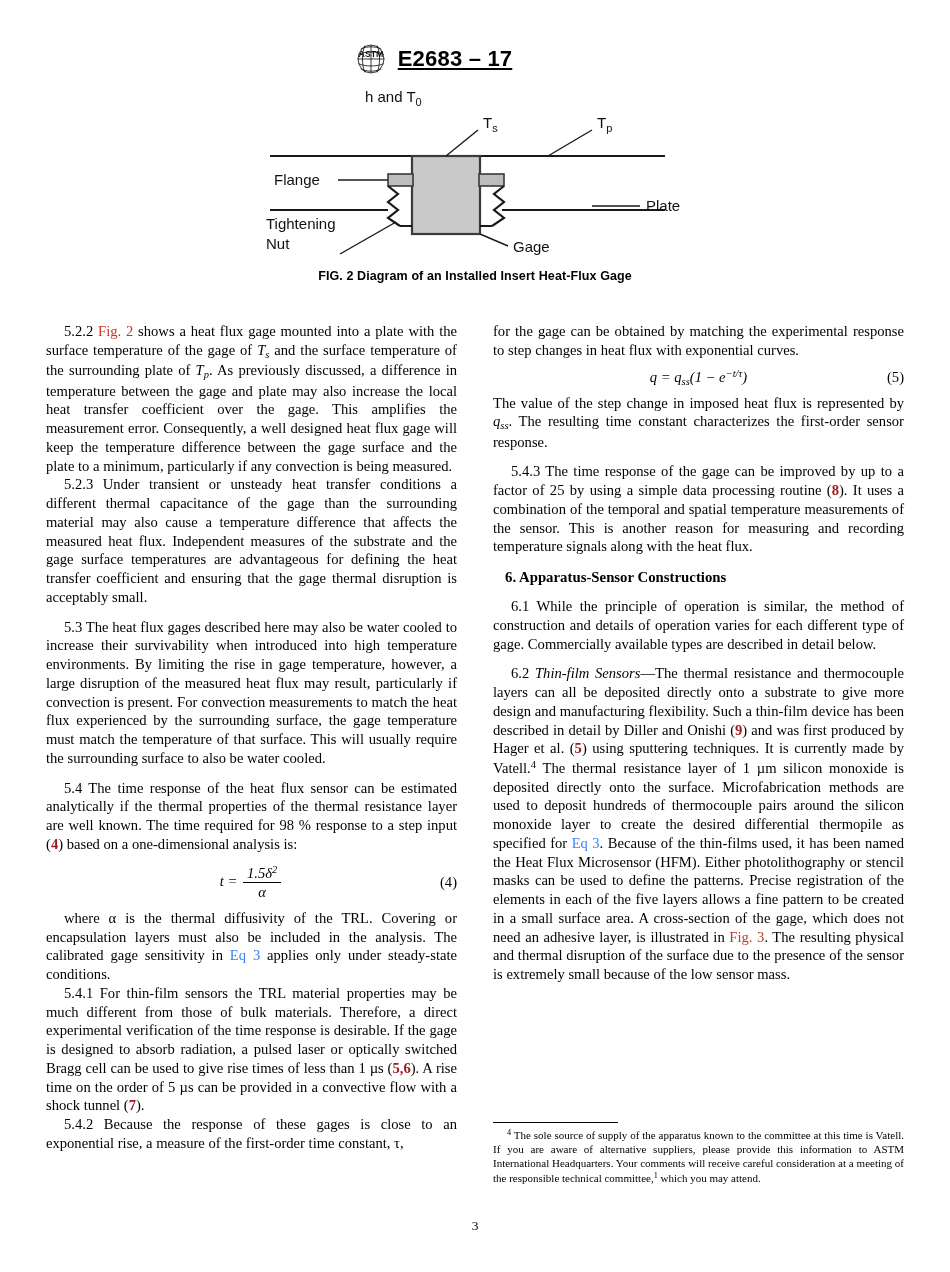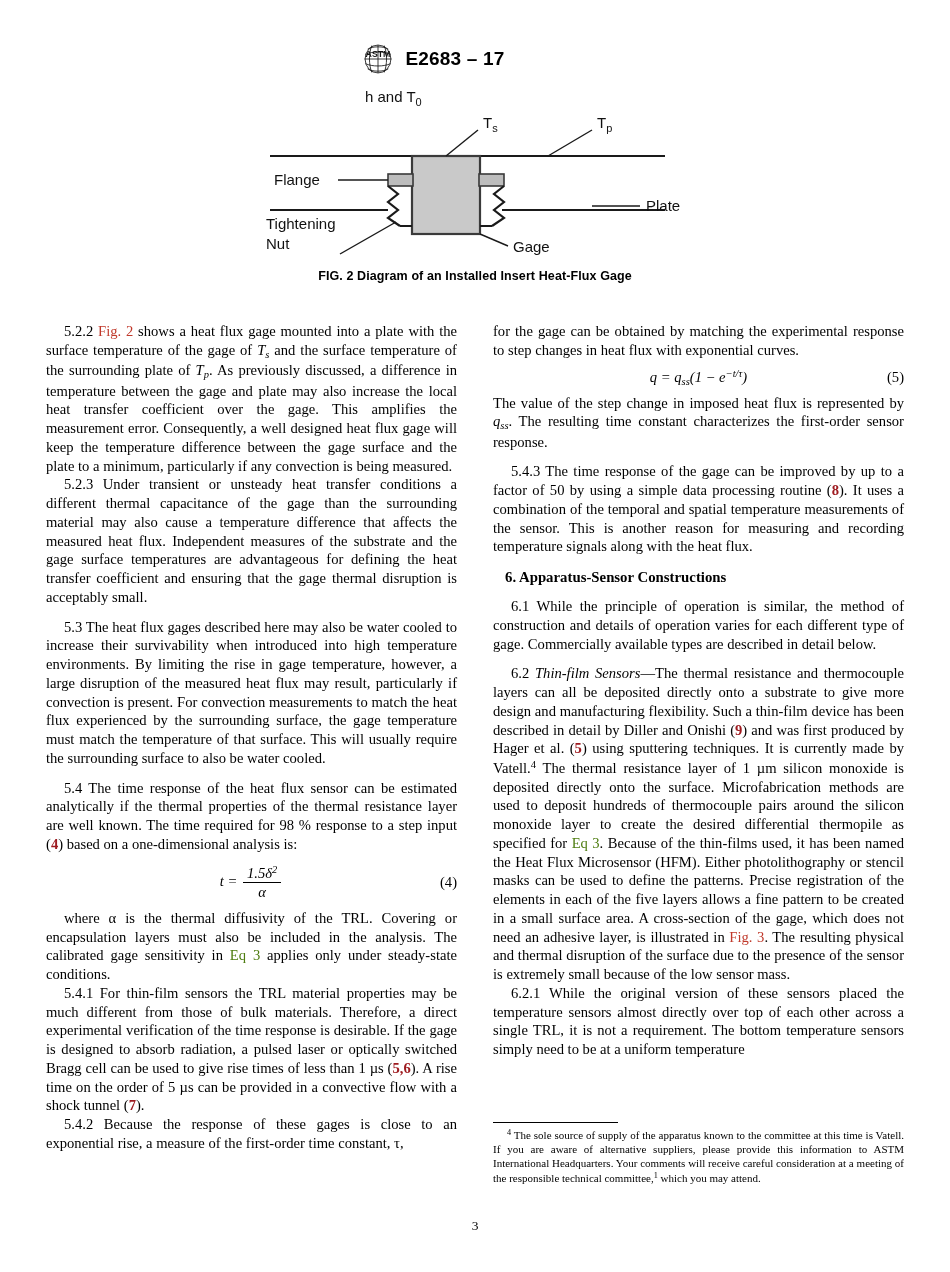--- a/index.html
+++ b/index.html
@@ -35,22 +35,23 @@
     gap: 10px;
   }
   .astm-logo {
     width: 34px;
     height: 30px;
     display: block;
   }
   .std-designation {
     font-family: "Liberation Sans", sans-serif;
     font-weight: bold;
-    font-size: 19px;
+    font-size: 22px;
     letter-spacing: 0.2px;
+    text-decoration: underline;
   }
 
   
   .figure-block {
     position: absolute;
     top: 88px;
     left: 0;
     width: 950px;
   }
   .figure-svg-wrap {
@@ -101,21 +102,21 @@
     margin-top: 11px;
   }
   .ref {
     color: #9e1b20;
     font-weight: bold;
   }
   .reflink {
     color: #c0392b;
   }
   .reflink-dark {
-    color: #4d7c0f;
+    color: #3b82f6;
   }
   em, .ital {
     font-style: italic;
   }
   .sub {
     font-size: 0.72em;
     vertical-align: -0.28em;
   }
   .sup {
     font-size: 0.72em;
@@ -308,29 +309,28 @@
         <div class="eq-body">
           <span class="ital">q</span>
           <span>=</span>
           <span class="ital">q</span><span class="ital sub">ss</span><span>(1 − </span><span class="ital">e</span><span class="ital sup">−t/τ</span><span>)</span>
         </div>
         <span class="eq-num">(5)</span>
       </div>
 
       <p><span>The value of the step change in imposed heat flux is represented by </span><em>q</em><em class="sub">ss</em><span>. The resulting time constant characterizes the first-order sensor response.</span></p>
 
-      <p class="indent gap-para"><span>5.4.3  The time response of the gage can be improved by up to a factor of 50 by using a simple data processing routine (</span><span class="ref">8</span><span>). It uses a combination of the temporal and spatial temperature measurements of the sensor. This is another reason for measuring and recording temperature signals along with the heat flux.</span></p>
+      <p class="indent gap-para"><span>5.4.3  The time response of the gage can be improved by up to a factor of 25 by using a simple data processing routine (</span><span class="ref">8</span><span>). It uses a combination of the temporal and spatial temperature measurements of the sensor. This is another reason for measuring and recording temperature signals along with the heat flux.</span></p>
 
       <h2 class="sec-head">6.  Apparatus-Sensor Constructions</h2>
 
       <p class="indent gap-para">6.1  While the principle of operation is similar, the method of construction and details of operation varies for each different type of gage. Commercially available types are described in detail below.</p>
 
       <p class="indent gap-para"><span>6.2</span>  <em>Thin-film Sensors</em><span>—The thermal resistance and thermocouple layers can all be deposited directly onto a substrate to give more design and manufacturing flexibility. Such a thin-film device has been described in detail by Diller and Onishi (</span><span class="ref">9</span><span>) and was first produced by Hager et al. (</span><span class="ref">5</span><span>) using sputtering techniques. It is currently made by Vatell.</span><span class="sup">4</span><span> The thermal resistance layer of 1 µm silicon monoxide is deposited directly onto the surface. Microfabrication methods are used to deposit hundreds of thermocouple pairs around the silicon monoxide layer to create the desired differential thermopile as specified for </span><span class="reflink-dark">Eq 3</span><span>. Because of the thin-films used, it has been named the Heat Flux Microsensor (HFM). Either photolithography or stencil masks can be used to define the patterns. Precise registration of the elements in each of the five layers allows a fine pattern to be created in a small surface area. A cross-section of the gage, which does not need an adhesive layer, is illustrated in </span><span class="reflink">Fig. 3</span><span>. The resulting physical and thermal disruption of the surface due to the presence of the sensor is extremely small because of the low sensor mass.</span></p>
 
-      <p class="indent">6.2.1  While the original version of these sensors placed the temperature sensors almost directly over top of each other across a single TRL, it is not a requirement. The bottom temperature sensors simply need to be at a uniform temperature</p>
     </div>
   </div>
 
   <div class="footnote-area">
     <div class="footnote-rule"></div>
     <p class="footnote"><span class="sup">4</span><span> The sole source of supply of the apparatus known to the committee at this time is Vatell. If you are aware of alternative suppliers, please provide this information to ASTM International Headquarters. Your comments will receive careful consideration at a meeting of the responsible technical committee,</span><span class="sup">1</span><span> which you may attend.</span></p>
   </div>
 
   <div class="page-number">3</div>
 

